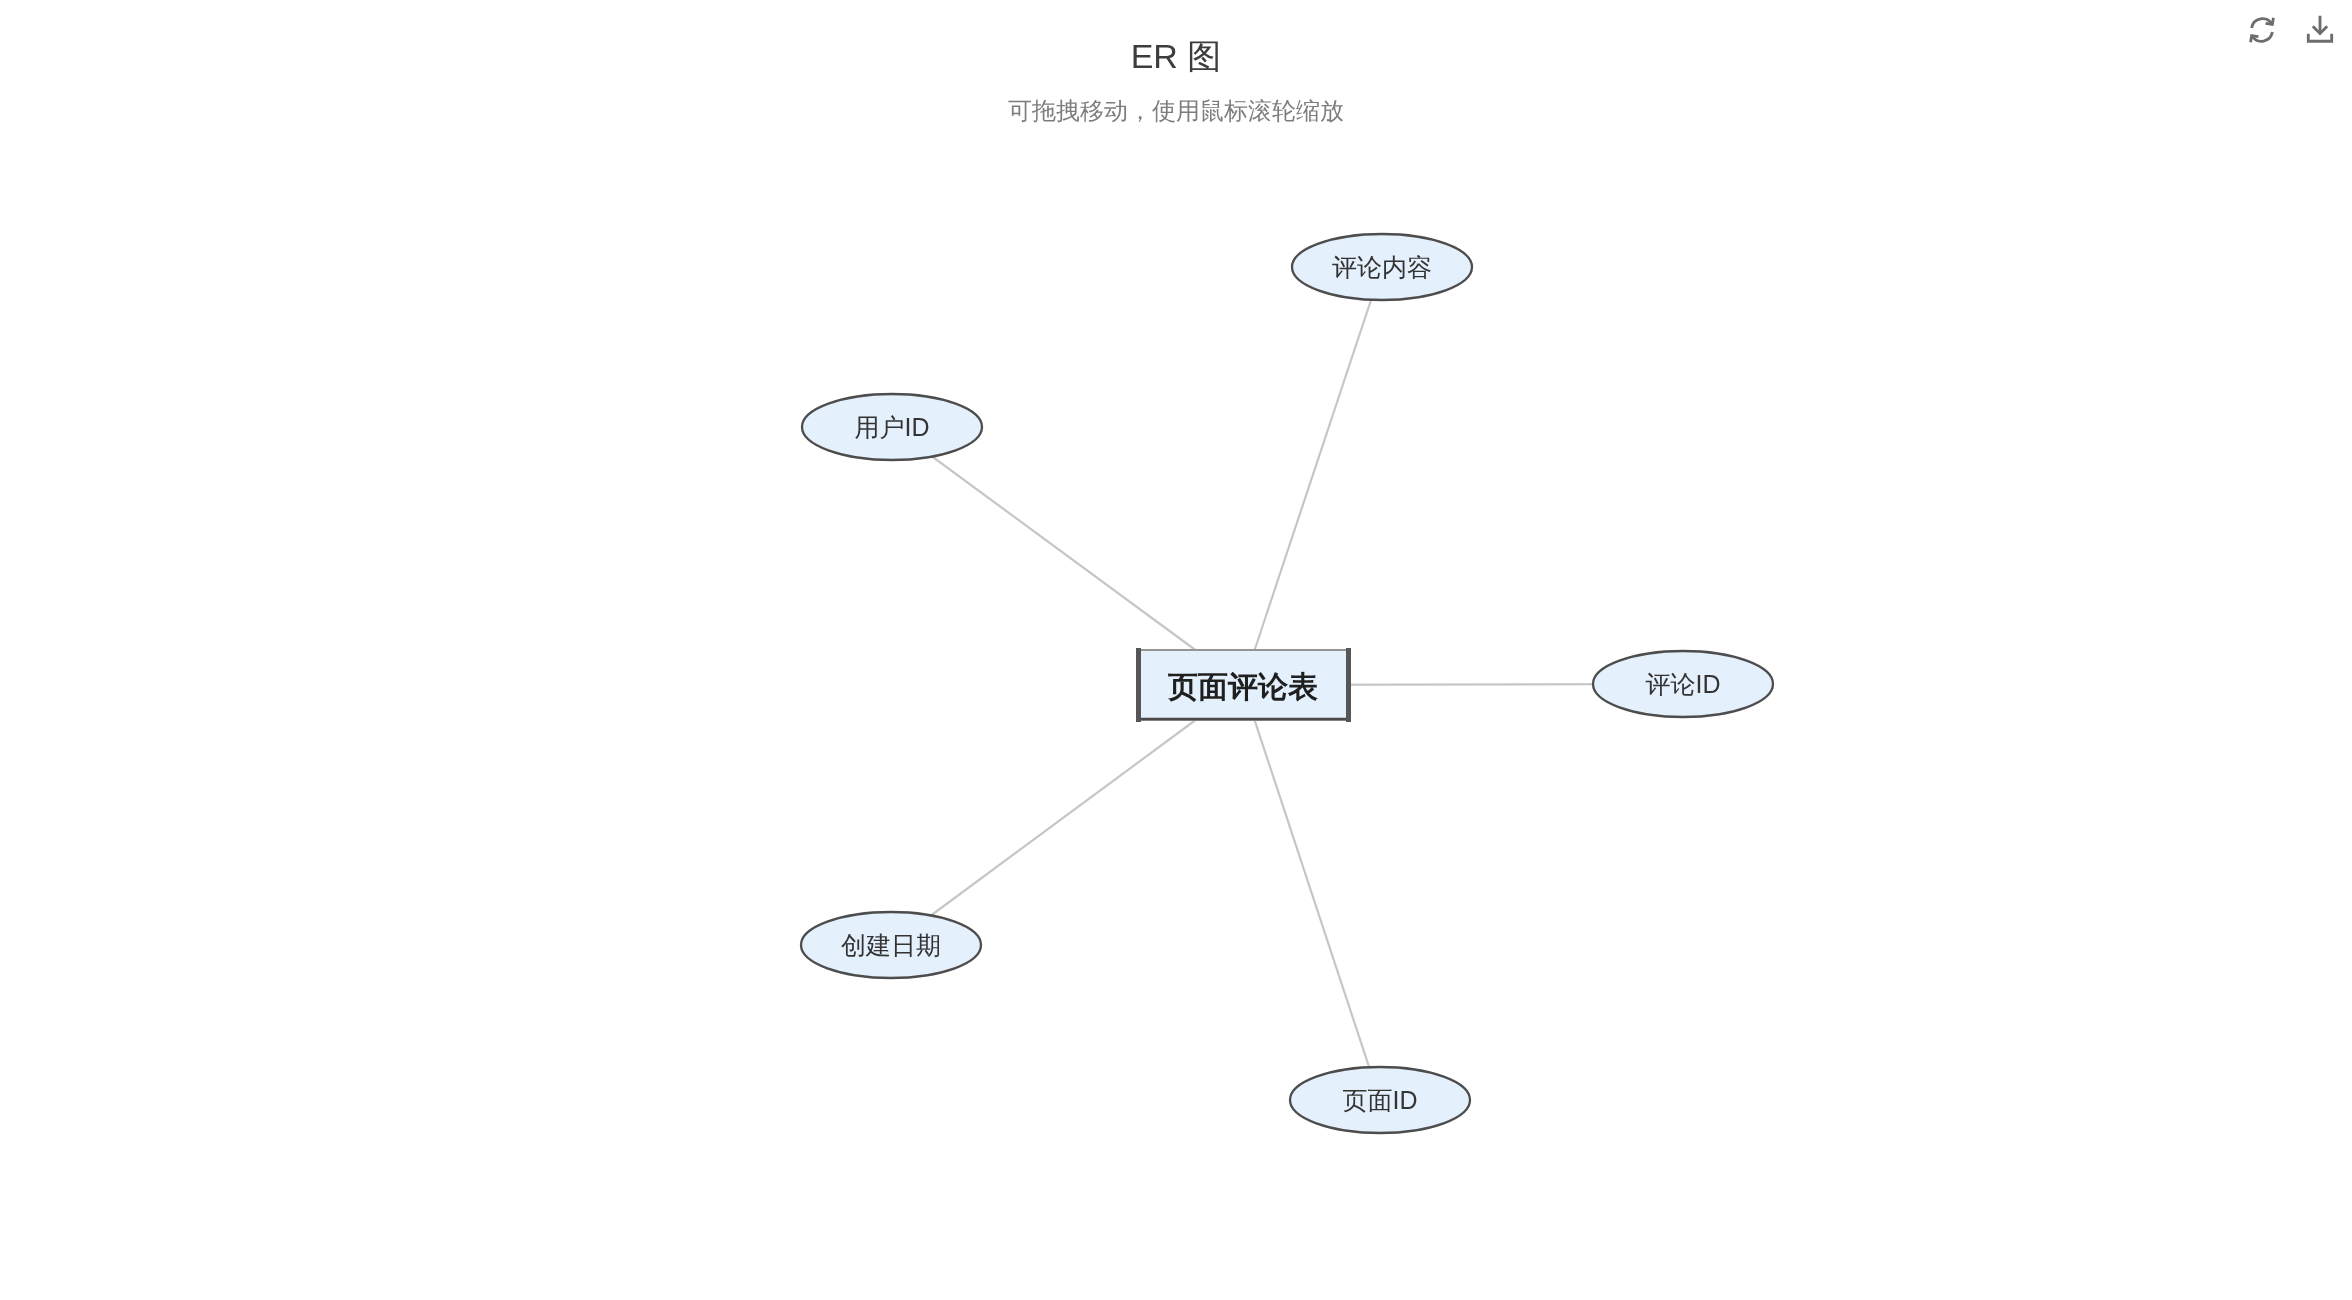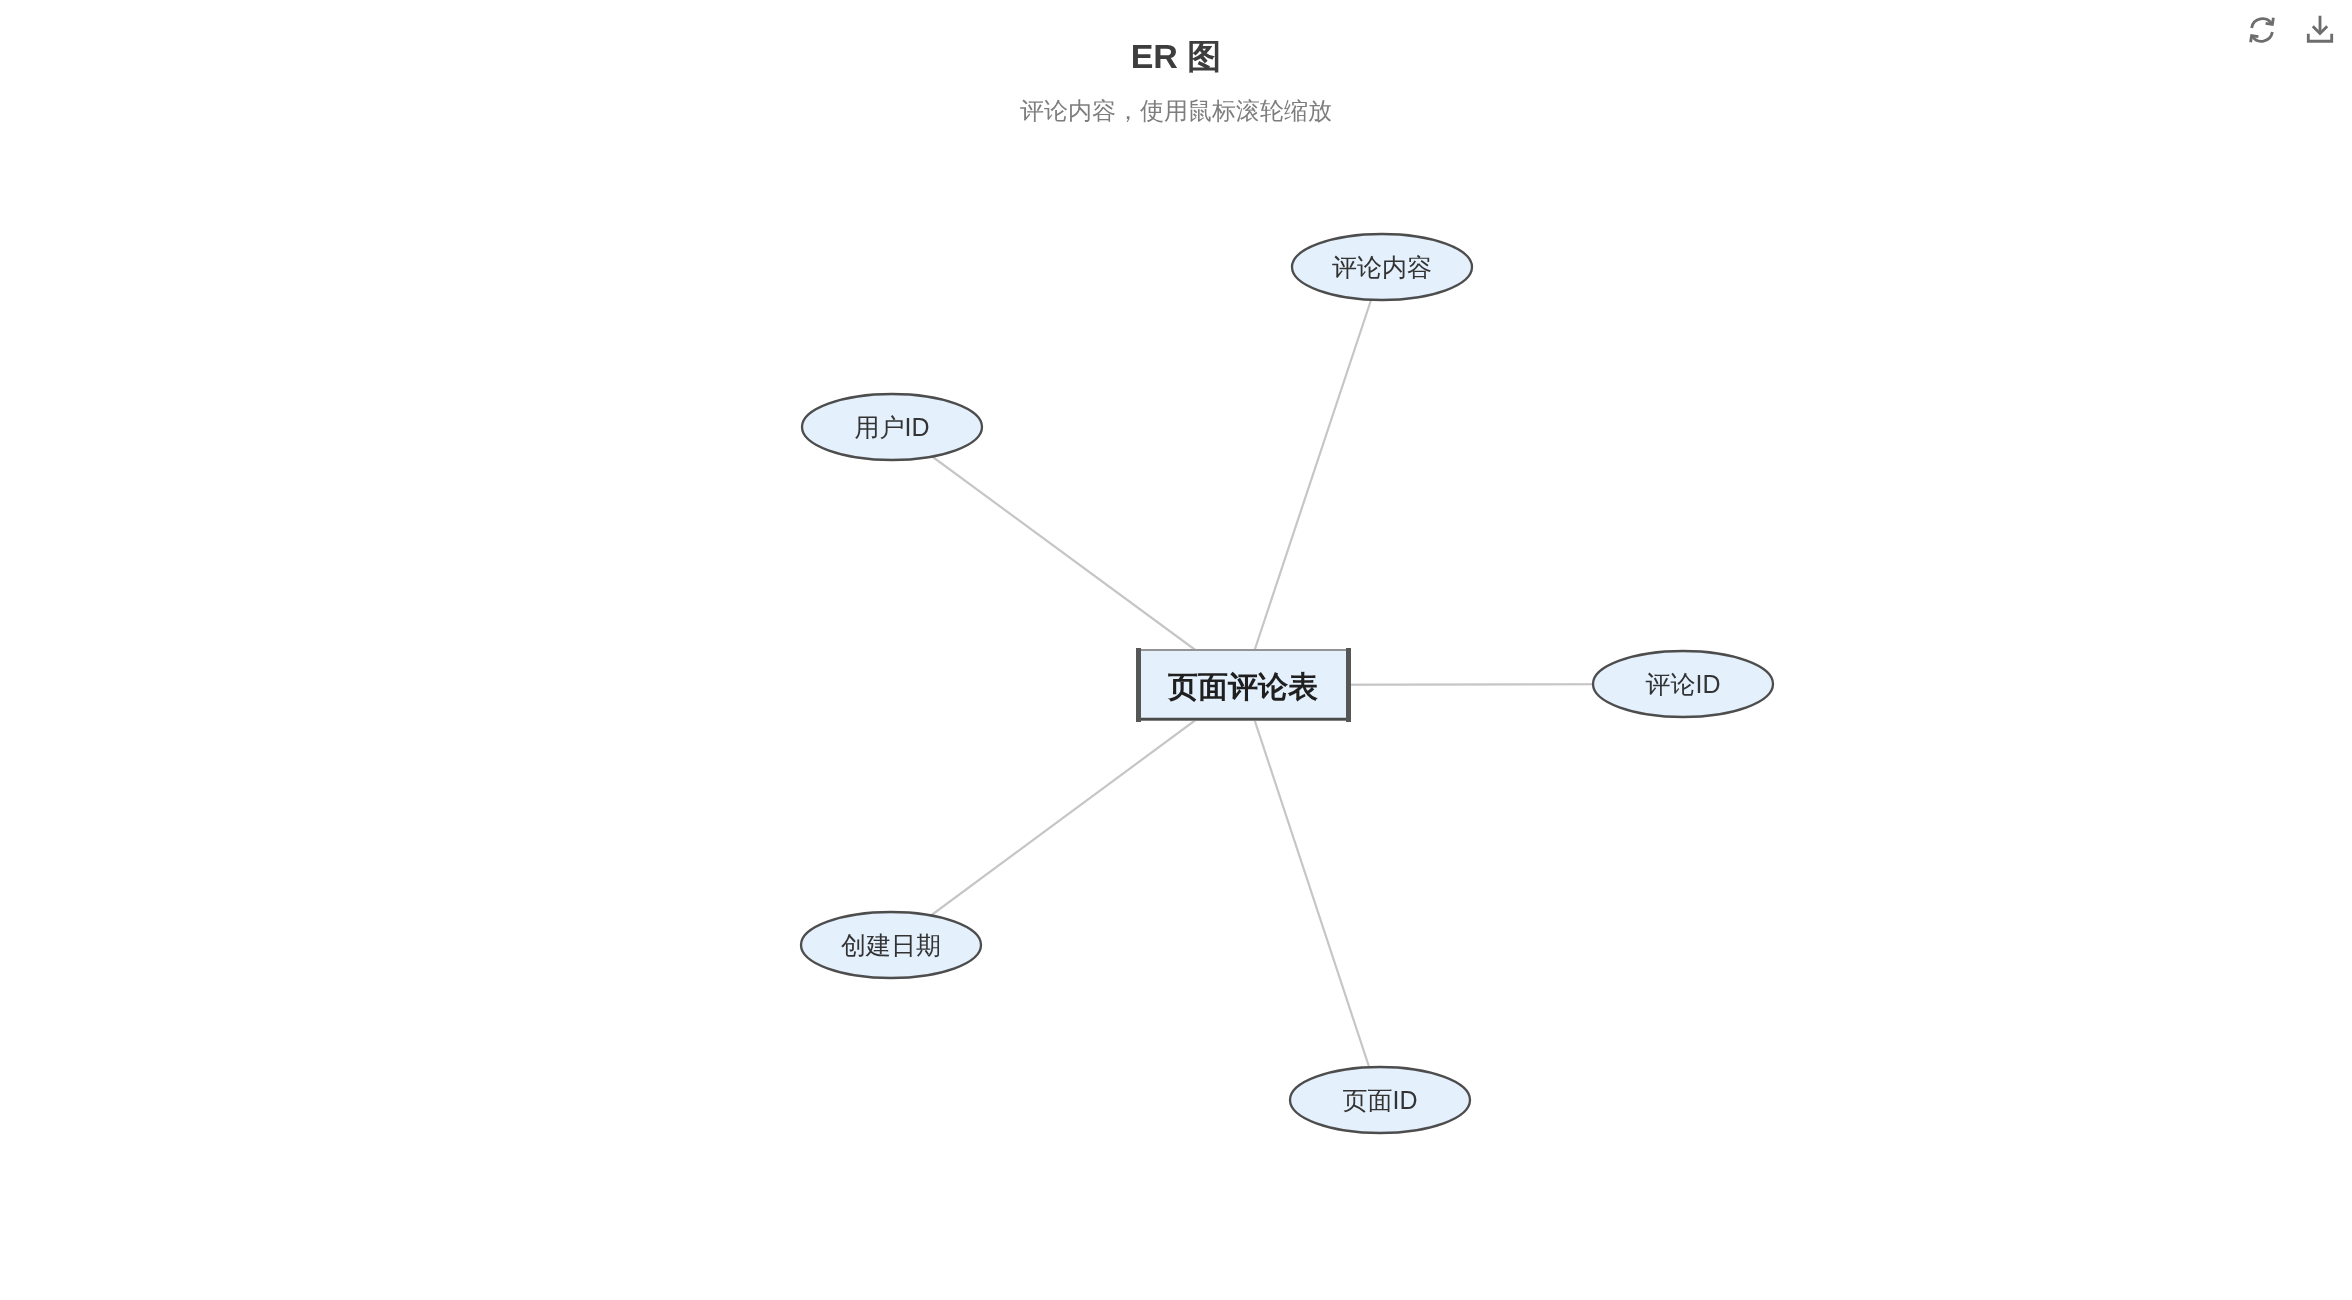--- a/index.html
+++ b/index.html
@@ -11,21 +11,21 @@
     --icon-color:#6d6d6d;
     --label-color:#333333;
     --entity-text:#1f1f1f;
   }
   *{box-sizing:border-box;margin:0;padding:0;}
   html,body{width:2352px;height:1300px;background:#ffffff;overflow:hidden;
     font-family:"Liberation Sans","DejaVu Sans",sans-serif;}
   .page{position:relative;width:2352px;height:1300px;background:#ffffff;}
 
   header{position:absolute;top:38px;left:0;width:100%;text-align:center;z-index:3;pointer-events:none;}
-  .page-title{font-size:34px;font-weight:700;color:var(--title-color);line-height:1.1;}
+  .page-title{font-size:34px;font-weight:400;color:var(--title-color);line-height:1.1;}
   .page-subtitle{margin-top:20px;font-size:24px;font-weight:400;color:var(--subtitle-color);}
 
   .toolbar{position:absolute;top:12px;right:14px;display:flex;gap:22px;z-index:4;}
   .icon-btn{background:none;border:none;padding:0;cursor:pointer;width:36px;height:36px;
     display:flex;align-items:center;justify-content:center;}
   .icon-btn svg{width:36px;height:36px;stroke:var(--icon-color);fill:none;
     stroke-width:1.9;stroke-linejoin:miter;}
 
   svg.canvas{position:absolute;left:0;top:0;width:2352px;height:1300px;z-index:1;}
   .edge{stroke:var(--edge-color);stroke-width:2.2;}
@@ -38,21 +38,21 @@
   .entity-label{font-size:30px;font-weight:700;fill:var(--entity-text);text-anchor:middle;
     font-family:"Liberation Sans","DejaVu Sans",sans-serif;}
 </style>
 </head>
 <body>
 
 <div class="page">
 
   <header>
     <div class="page-title">ER 图</div>
-    <div class="page-subtitle">评论内容，使用鼠标滚轮缩放</div>
+    <div class="page-subtitle">可拖拽移动，使用鼠标滚轮缩放</div>
   </header>
 
   <div class="toolbar">
     <button class="icon-btn">
       <svg viewBox="0 0 24 24">
         <path d="M5.1 10.6 A 7.3 7.3 0 0 1 18.6 8.1"></path>
         <path d="M19.6 3.8 L 18.9 8.3 L 14.4 7.6"></path>
         <path d="M18.9 13.4 A 7.3 7.3 0 0 1 5.4 15.9"></path>
         <path d="M4.4 20.2 L 5.1 15.7 L 9.6 16.4"></path>
       </svg>

